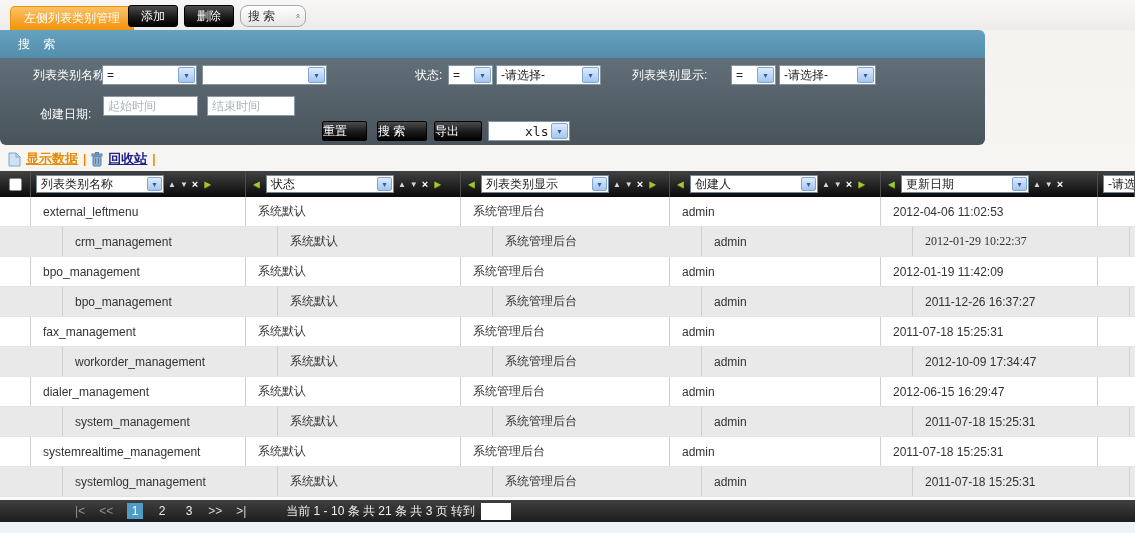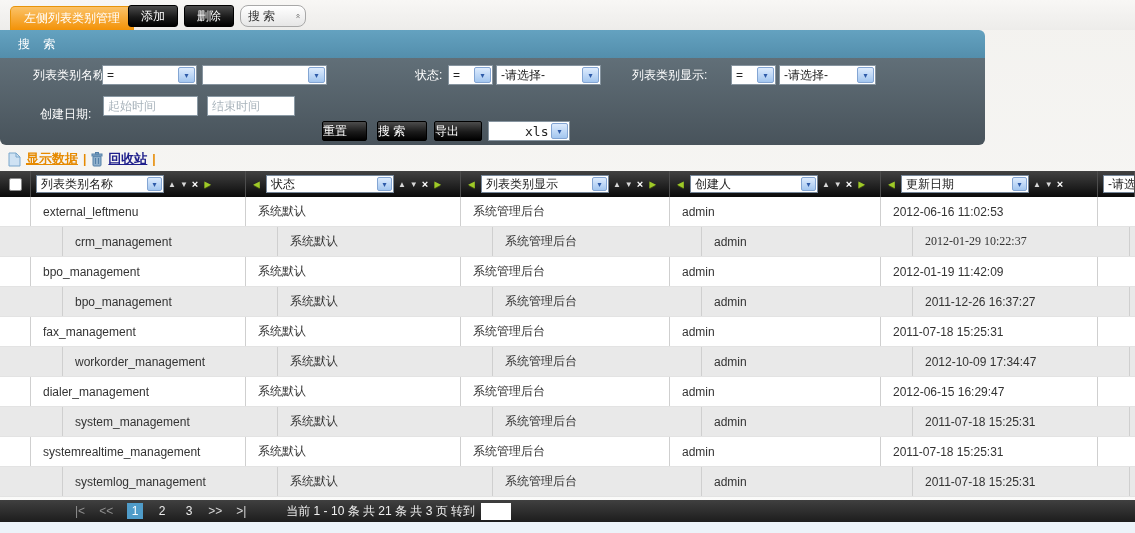--- a/index.html
+++ b/index.html
@@ -246,21 +246,21 @@
       </div>
     </div>
   <div id="tbody">
 
   <div class="trow">
         <div class="td td-check" style="width: 31px;"></div>
         <div class="td" style="width: 215px;">external_leftmenu</div>
         <div class="td" style="width: 215px;">系统默认</div>
         <div class="td" style="width: 209px;">系统管理后台</div>
         <div class="td" style="width: 211px;">admin</div>
-        <div class="td" style="width: 217px;">2012-06-16 11:02:53</div>
+        <div class="td" style="width: 217px;">2012-04-06 11:02:53</div>
         <div class="td" style="width: 37px;"></div>
       </div>
       <div class="trow alt">
         <div class="td td-check" style="width: 31px;"></div>
         <div class="td" style="width: 215px;">crm_management</div>
         <div class="td" style="width: 215px;">系统默认</div>
         <div class="td" style="width: 209px;">系统管理后台</div>
         <div class="td" style="width: 211px;">admin</div>
         <div class="td" style="width: 217px; font-family: Liberation Serif, serif;">2012-01-29 10:22:37</div>
         <div class="td" style="width: 37px;"></div>

